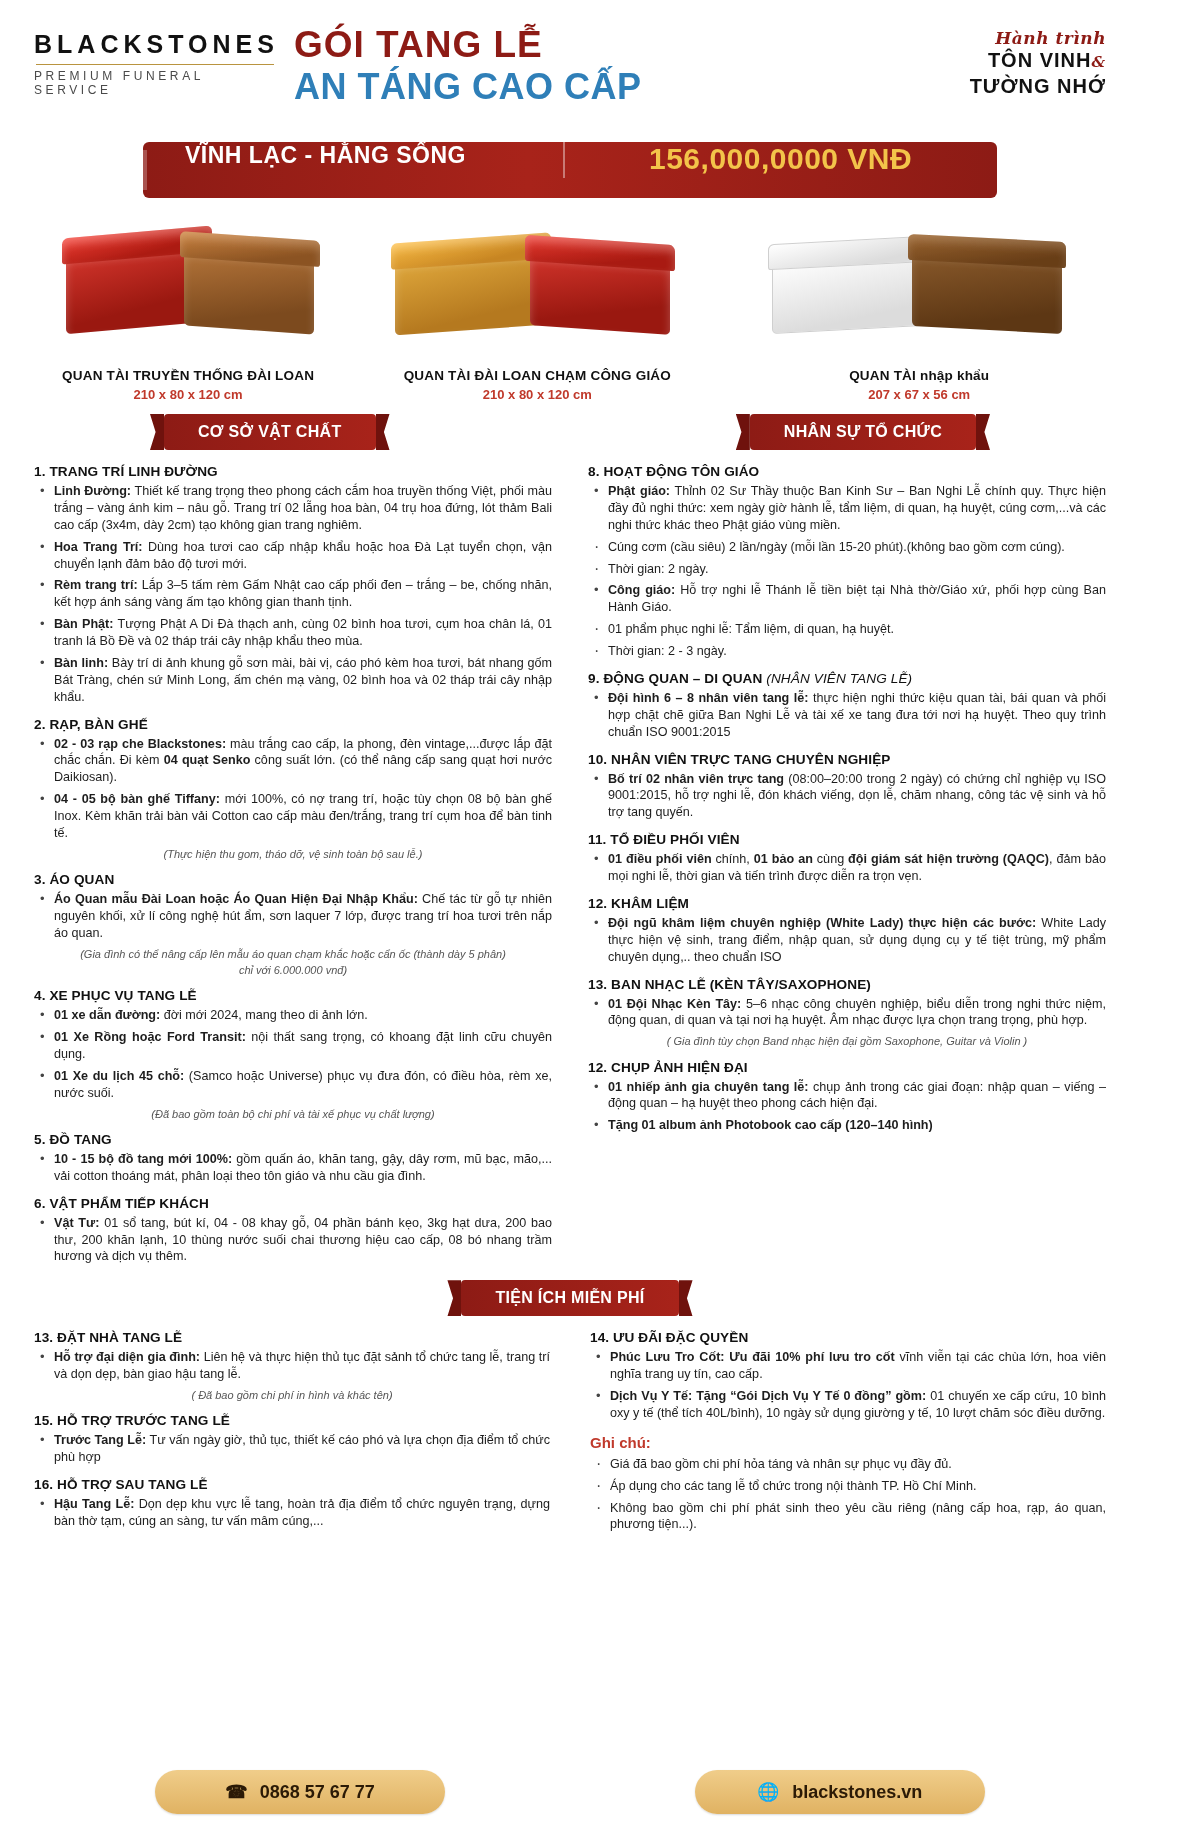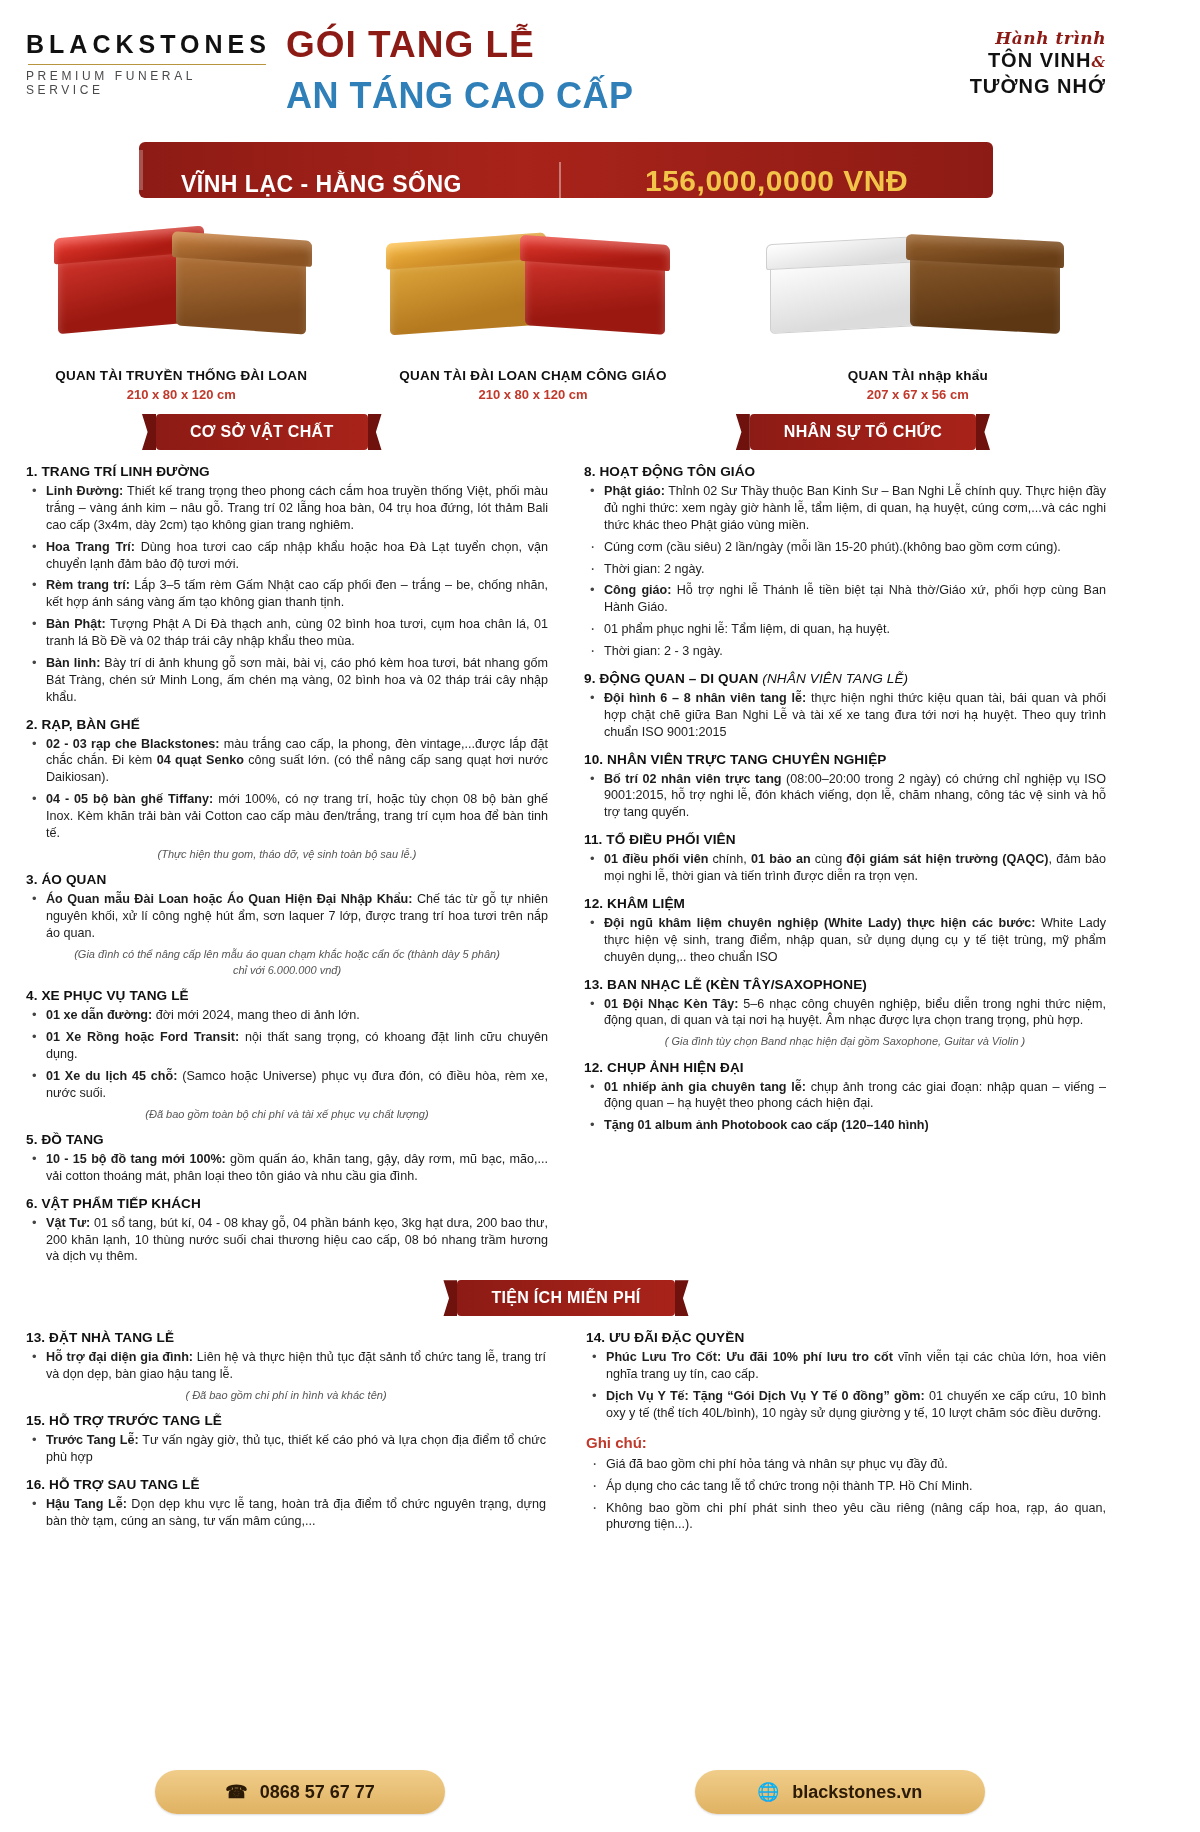--- a/index.html
+++ b/index.html
@@ -9,21 +9,21 @@
     height: 1832px;
     background: #ffffff;
     font-family: "Liberation Sans", sans-serif;
     color: #1a1a1a;
     position: relative;
     overflow: hidden;
   }
   .page {
     width: 1140px;
     height: 1832px;
-    padding: 22px 34px 0 26px;
+    padding: 22px 34px 0 34px;
     position: relative;
   }
 
   
   .header {
     display: flex;
     align-items: flex-start;
     justify-content: space-between;
     height: 112px;
   }
@@ -40,38 +40,38 @@
   .brand-sub {
     font-size: 12px; letter-spacing: 3.6px; color: #4a4a4a; text-align: left;
     width: 238px;
   }
   .title-wrap { text-align: left; flex: 1; padding-top: 2px; }
   .title-main {
     font-size: 37px; font-weight: bold; color: #8d1b15; letter-spacing: 1px;
   }
   .title-sub {
     font-size: 36px; font-weight: bold; color: #2f7fb8; letter-spacing: 0.5px;
-    margin-top: 9px;
+    margin-top: 0;
   }
   .honor { width: 250px; text-align: right; padding-top: 6px; }
   .honor-script {
     font-family: "DejaVu Serif", serif; font-style: italic; font-weight: bold;
     font-size: 17px; color: #8d1b15; letter-spacing: 0.5px;
   }
   .honor-l1 { font-size: 20px; font-weight: bold; color: #111; letter-spacing: 1px; margin-top: 1px;}
   .honor-l2 { font-size: 20px; font-weight: bold; color: #111; letter-spacing: 1px; margin-top: 3px;}
   .honor-amp { font-family: "DejaVu Serif", serif; font-style: italic; font-size: 15px; color:#8d1b15; }
 
   
   .pricebar {
     margin: 8px auto 2px auto;
     width: 854px; height: 56px;
     background: linear-gradient(90deg,#8d1b15 0%,#a8231a 45%,#8d1b15 100%);
     border-radius: 6px;
-    display: flex; align-items: flex-end;
+    display: flex; align-items: flex-start;
     position: relative;
     gap: 40px;
   }
   .pricebar::before, .pricebar::after {
     content:""; position:absolute; top: 8px; bottom: 8px; width: 4px; background:#ffffff22;
   }
   .price-pkg {
     color: #fff; font-size: 23px; font-weight: bold; letter-spacing: 0.5px;
     padding-left: 42px; width: 380px;
   }

